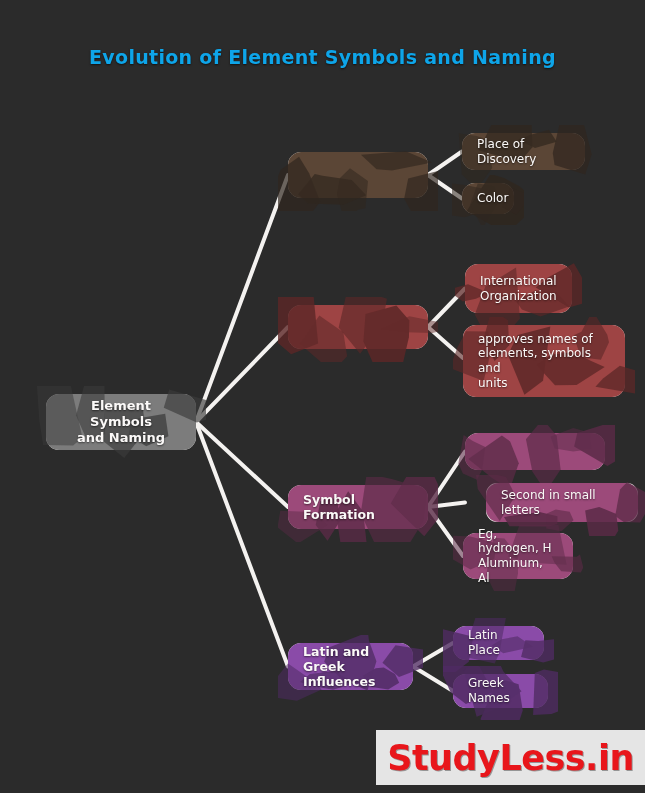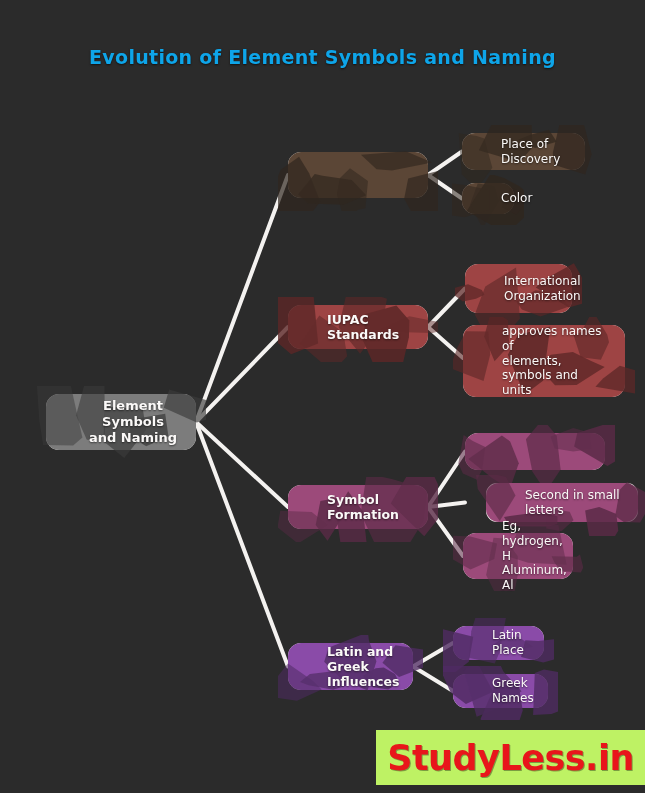--- a/index.html
+++ b/index.html
@@ -46,21 +46,20 @@
     box-sizing: border-box;
     border: 4px solid #f5f3f1;
     border-radius: 13px;
     display: flex;
     align-items: center;
     color: #fbf9f8;
     font-family: "DejaVu Sans", sans-serif;
     line-height: 1.22;
     overflow: visible;
     z-index: 3;
-    padding-left: 24px;
   }
   .node .label {
     position: relative;
     z-index: 3;
     padding: 0 11px;
     text-shadow: 0 1px 2px rgba(0,0,0,0.55);
     white-space: pre-line;
   }
   .node .fill {
     position: absolute;
@@ -163,21 +162,20 @@
       </div>
       <div class="node branch" style="left: 288px; top: 305px; width: 140px; height: 44px;">
         <div class="fill" style="background: rgb(158, 68, 68);"></div>
         <svg class="tex" viewBox="0 0 168 68" preserveAspectRatio="none">
           <polygon points="42.2,48.8 13.8,60.2 -9.5,40.1 -21.5,-1.3 0.5,-19.6 37.1,-3.9" fill="#5c2727" opacity="0.95"></polygon>
           <polygon points="72.6,62.3 57.2,78.6 22.8,49.2 43.4,19.3 68.6,37.1" fill="#5c2727" opacity="0.66"></polygon>
           <polygon points="109.5,28.9 86.2,59.5 63.7,32.0 73.8,-11.5 114.4,1.8" fill="#5c2727" opacity="0.72"></polygon>
           <polygon points="137.5,42.3 128.2,82.4 104.8,80.7 89.7,46.7 91.9,17.9 124.3,8.9 138.0,24.7" fill="#5c2727" opacity="1.00"></polygon>
           <polygon points="173.7,34.6 162.4,37.8 135.0,37.0 108.5,33.5 126.4,25.6 137.9,20.2 167.3,26.1" fill="#5c2727" opacity="0.57"></polygon>
         </svg>
-        <span class="label">IUPAC Standards</span>
       </div>
       <div class="node leaf" style="left: 465px; top: 264px; width: 107px; height: 49px;">
         <div class="fill" style="background: rgb(158, 68, 68);"></div>
         <svg class="tex" viewBox="0 0 135 73" preserveAspectRatio="none">
           <polygon points="31.3,41.3 22.3,45.4 8.3,48.3 -6.2,37.6 -4.8,35.1 13.9,30.0 28.6,36.2" fill="#5c2727" opacity="0.85"></polygon>
           <polygon points="69.0,66.7 40.2,99.1 21.0,62.2 32.2,32.5 64.9,12.1" fill="#5c2727" opacity="0.69"></polygon>
           <polygon points="121.4,53.6 91.0,64.2 71.0,57.0 65.1,48.4 85.4,36.3 107.8,38.6" fill="#5c2727" opacity="0.73"></polygon>
           <polygon points="148.7,46.6 121.1,54.8 85.8,33.5 99.3,22.5 126.4,7.8" fill="#5c2727" opacity="0.91"></polygon>
         </svg>
         <span class="label">International
@@ -267,17 +265,17 @@
         <svg class="tex" viewBox="0 0 123 58" preserveAspectRatio="none">
           <polygon points="53.9,27.6 24.5,40.6 8.2,28.3 -5.4,-1.7 13.5,-17.5 39.4,1.3" fill="#4f2b62" opacity="0.96"></polygon>
           <polygon points="84.1,26.9 60.9,44.3 36.0,54.4 22.3,5.1 52.6,-21.1 64.6,6.0" fill="#4f2b62" opacity="0.81"></polygon>
           <polygon points="85.3,47.7 74.5,80.2 54.1,67.7 40.0,57.0 57.2,17.2 67.3,15.4 80.9,19.5" fill="#4f2b62" opacity="0.96"></polygon>
           <polygon points="136.8,43.0 116.1,51.4 96.4,52.5 98.2,7.4 108.0,3.8 142.4,9.5" fill="#4f2b62" opacity="0.92"></polygon>
         </svg>
         <span class="label">Greek Names</span>
       </div>
     </div>
 
-  <div id="watermark" style="left: 376px; top: 730px; width: 269px; height: 55px; background: #bef264;">
+  <div id="watermark" style="left: 376px; top: 730px; width: 269px; height: 55px; background: #e5e5e5;">
     <span class="wm-text" style="color: rgb(232, 22, 27);">StudyLess.in</span>
   </div>
 
 </div>
 
 </body></html>

